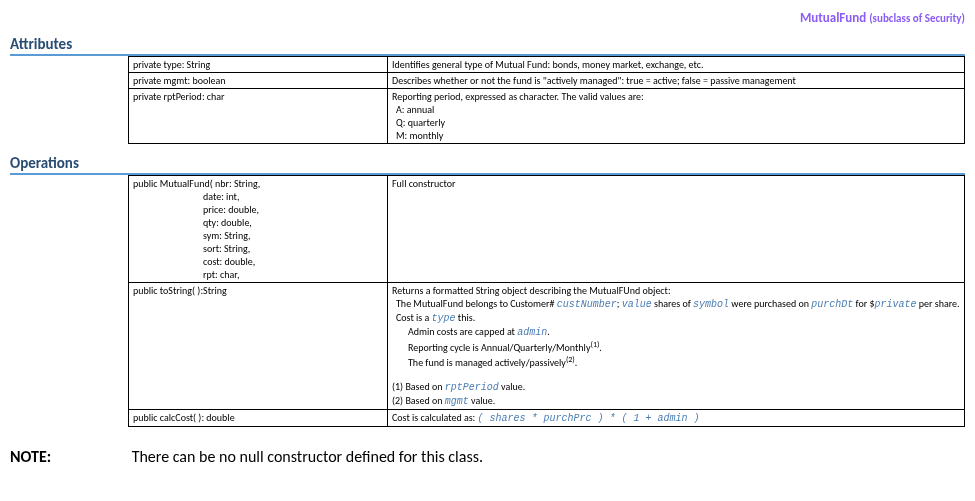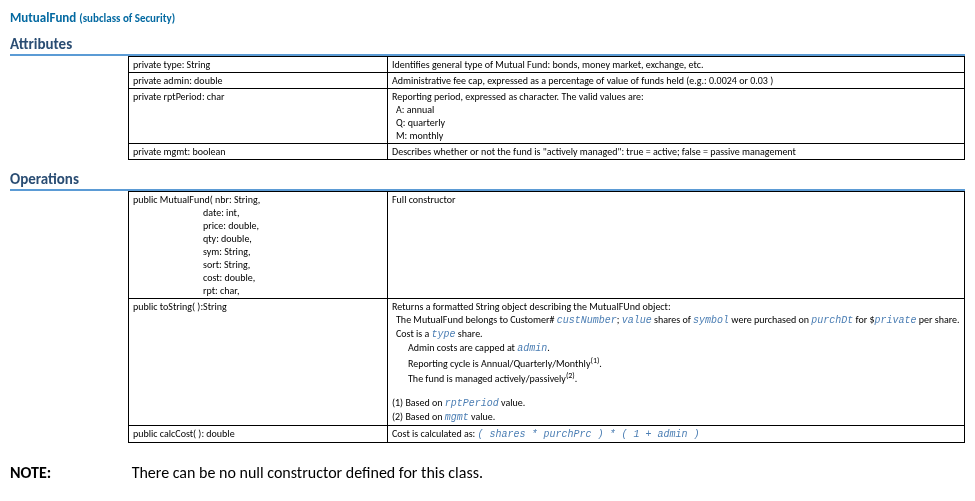--- a/index.html
+++ b/index.html
@@ -4,24 +4,24 @@
 <style>
   body {
     font-family: Calibri, Arial, sans-serif;
     font-size: 11px;
     color: #000;
     margin: 0;
     padding: 10px;
     background: #fff;
   }
   .title {
-    text-align: left;
+    text-align: right;
     font-weight: bold;
     font-size: 13px;
-    color: #0369a1;
+    color: #8b5cf6;
   }
   .title .sub {
     font-weight: bold;
     font-size: 11px;
   }
   .section-header {
     font-weight: bold;
     font-size: 15px;
     color: #2a4d73;
     border-bottom: 2px solid #5b9bd5;
@@ -97,35 +97,31 @@
 <div class="section-header">Attributes</div>
 
 <div class="indent-block">
 <table class="data">
   <tbody>
         <tr>
     <td class="left">private type: String</td>
     <td>Identifies general type of Mutual Fund: bonds, money market, exchange, etc.</td>
   </tr>
   <tr>
-    <td class="left">private admin: double</td>
-    <td>Administrative fee cap, expressed as a percentage of value of funds held (e.g.: 0.0024 or 0.03 )</td>
+    <td class="left">private mgmt: boolean</td>
+    <td>Describes whether or not the fund is "actively managed": true = active; false = passive management</td>
   </tr>
   <tr>
     <td class="left">private rptPeriod: char</td>
     <td>
       <span>Reporting period, expressed as  character. The valid values are:</span><br>
       <span class="op-indent">A: annual</span><br>
       <span class="op-indent">Q: quarterly</span><br>
       <span class="op-indent">M: monthly</span>
     </td>
-  </tr>
-  <tr>
-    <td class="left">private mgmt: boolean</td>
-    <td>Describes whether or not the fund is "actively managed": true = active; false = passive management</td>
   </tr>
 </tbody>
     </table>
 </div>
 
 <div class="section-header">Operations</div>
 
 <div class="indent-block">
 <table class="data">
   <tbody>
@@ -145,21 +141,21 @@
     <td>Full constructor</td>
   </tr>
   <tr>
     <td class="left">public toString( ):String</td>
     <td>
       <span>Returns a formatted String object describing the MutualFUnd object:</span><br>
       <div class="op-indent">
         <span>The MutualFund belongs to Customer# </span><span class="code">custNumber</span><span>; </span><span class="code">value</span><span> shares of </span><span class="code">symbol</span><span> were purchased on </span><span class="code">purchDt</span><span> for $</span><span class="code">private</span><span> per share.</span>
       </div>
       <div class="op-indent">
-        <span>Cost is a </span><span class="code">type</span><span> share.</span>
+        <span>Cost is a </span><span class="code">type</span><span> this.</span>
       </div>
       <div class="op-indent2">
         <span>Admin costs are capped at </span><span class="code">admin</span><span>.</span>
       </div>
       <div class="op-indent2">
         <span>Reporting cycle is Annual/Quarterly/Monthly</span><span class="sup">(1)</span><span>.</span>
       </div>
       <div class="op-indent2">
         <span>The fund is managed actively/passively</span><span class="sup">(2)</span><span>.</span>
       </div>

